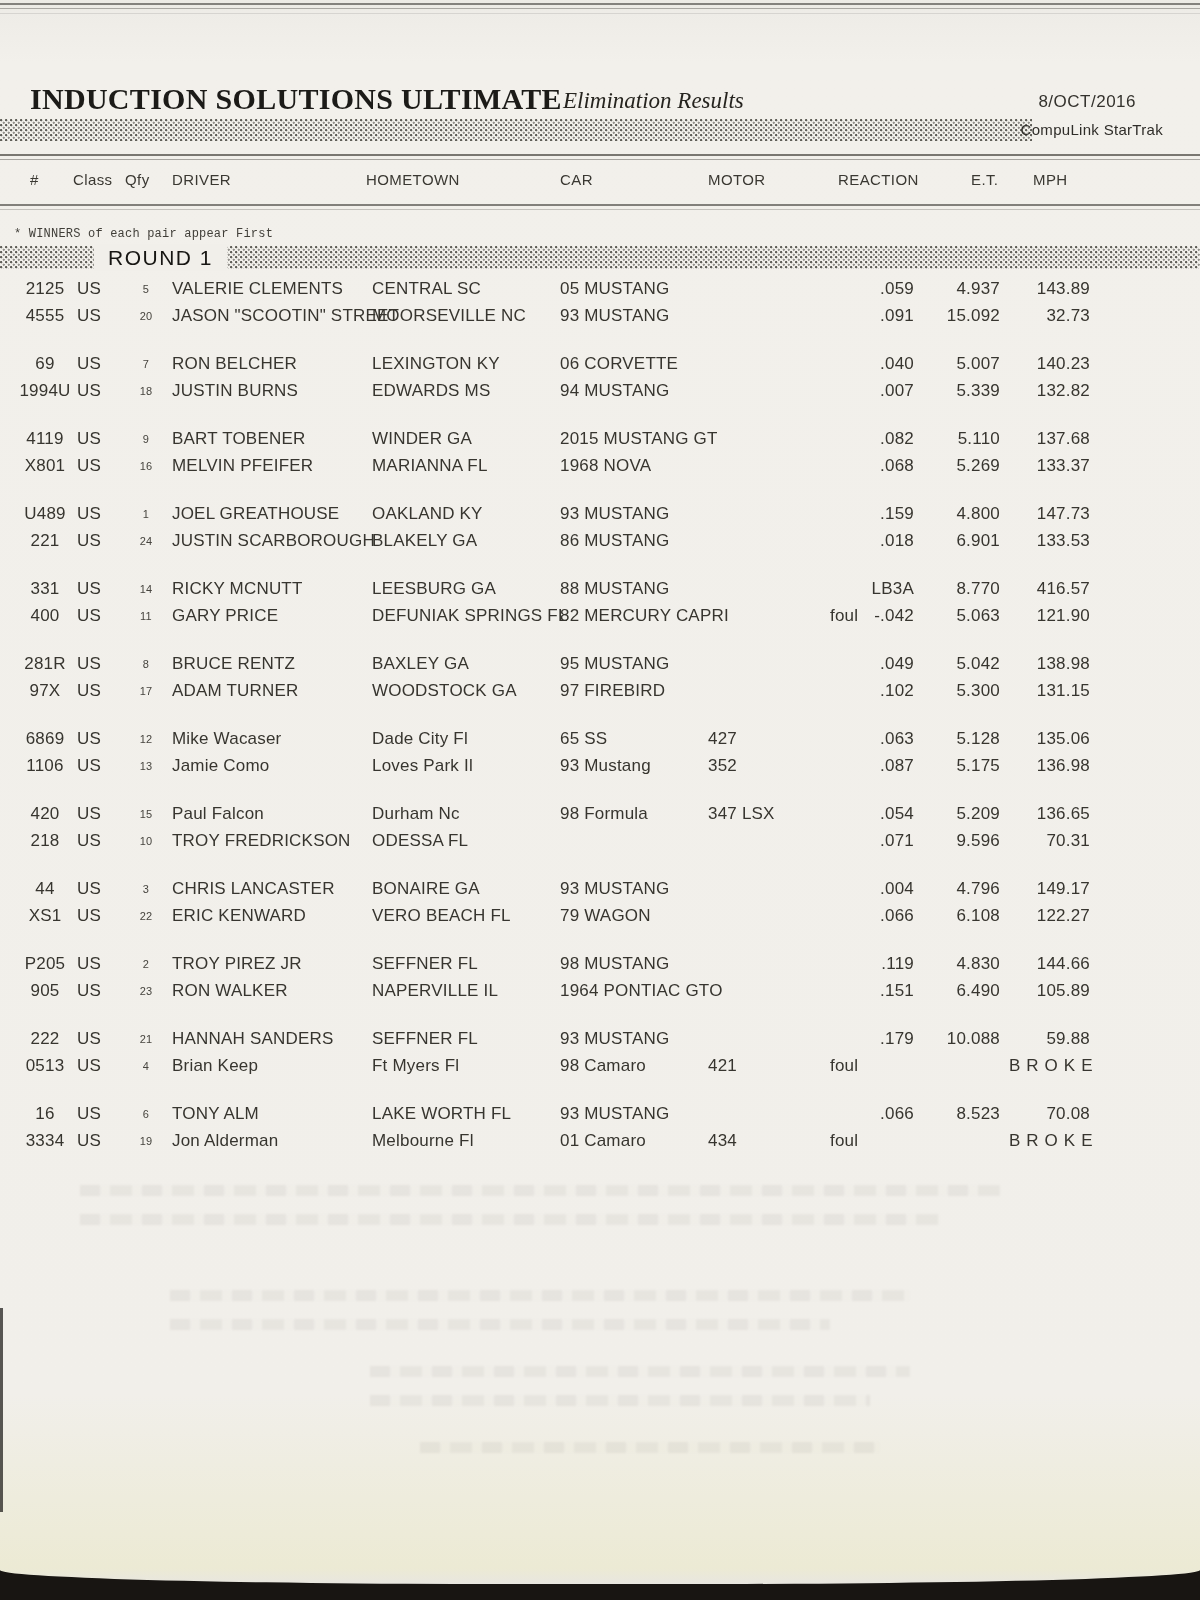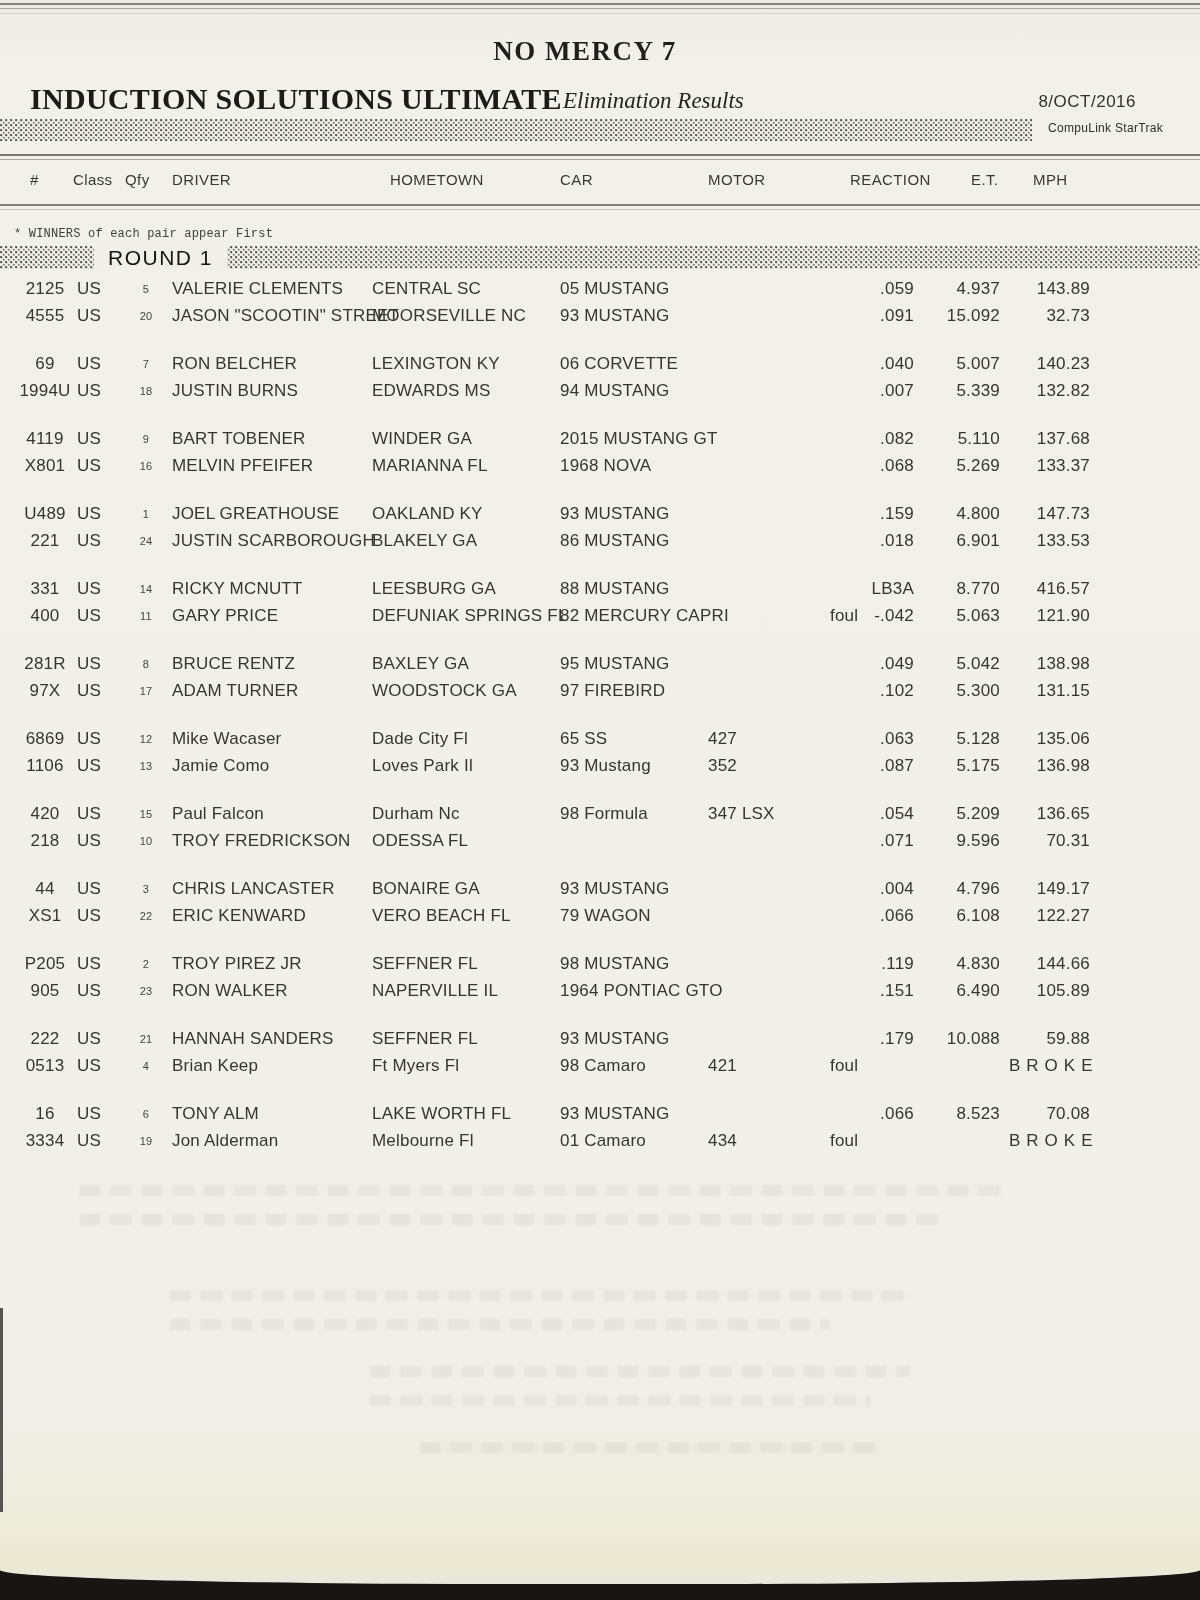--- a/index.html
+++ b/index.html
@@ -37,40 +37,40 @@
   }
   .halftone{
     background-image:
       radial-gradient(circle at 1.2px 1.2px, rgba(70,68,62,0.85) 0.9px, rgba(70,68,62,0) 1.5px),
       radial-gradient(circle at 3.7px 3.7px, rgba(70,68,62,0.55) 0.8px, rgba(70,68,62,0) 1.4px);
     background-size:5px 5px;
   }
   .title-dots{position:absolute;left:0;top:119px;width:1032px;height:22px;}
   .brand{
     position:absolute;top:121px;right:37px;
-    font-size:12px;color:#2f2d29;white-space:nowrap;letter-spacing:0.3px;
+    font-size:15px;color:#2f2d29;white-space:nowrap;letter-spacing:0.3px;
   }
   .rule{position:absolute;left:0;width:1200px;}
   .winners-note{
     position:absolute;top:227px;left:14px;
     font-family:Liberation Mono, monospace;font-size:12px;color:#403e38;
     letter-spacing:0.2px;white-space:nowrap;
   }
   .round-band{position:absolute;left:0;top:246px;width:1200px;height:23px;}
   .round-label{
     position:absolute;left:94px;top:-2px;height:27px;
     background:#f1efea;padding:0 14px;
     font-size:21px;letter-spacing:1.5px;color:#171613;line-height:27px;white-space:nowrap;
   }
   .hdr{position:absolute;left:0;top:171px;width:1200px;height:22px;
        font-size:15px;color:#3a3832;letter-spacing:0.4px;}
   .hdr span{position:absolute;white-space:nowrap;}
   .h-num{left:30px;} .h-class{left:73px;} .h-qfy{left:125px;} .h-driver{left:172px;}
-  .h-home{left:366px;margin-left:24px;} .h-car{left:560px;} .h-motor{left:708px;}
-  .h-react{left:838px;margin-left:12px;} .h-et{left:971px;} .h-mph{left:1033px;}
+  .h-home{left:366px;} .h-car{left:560px;} .h-motor{left:708px;}
+  .h-react{left:838px;} .h-et{left:971px;} .h-mph{left:1033px;}
 
   #rows-layer{position:absolute;left:0;top:0;width:1200px;height:1600px;}
   .row{position:absolute;left:0;width:1200px;height:22px;
        font-size:17px;color:#37352f;letter-spacing:0.2px;}
   .row span{position:absolute;white-space:nowrap;top:0;}
   .c-num{left:7px;width:76px;text-align:center;}
   .c-class{left:77px;}
   .c-qfy{left:128px;width:36px;text-align:center;font-size:11px;top:4px !important;color:#46443e;}
   .c-driver{left:172px;}
   .c-home{left:372px;}
@@ -88,21 +88,20 @@
 </style>
 </head>
 <body>
 
 <div class="paper">
 
   <div class="scanline" style="top:3px;height:2px;background:rgba(45,44,40,0.55);"></div>
   <div class="scanline" style="top:8px;height:1px;background:rgba(45,44,40,0.35);"></div>
   <div class="scanline" style="top:13px;height:1px;background:rgba(45,44,40,0.12);"></div>
 
-  <div class="page-title">NO MERCY 7</div>
   <div class="event-title">INDUCTION SOLUTIONS ULTIMATE</div>
   <div class="results-subtitle">Elimination Results</div>
   <div class="event-date">8/OCT/2016</div>
   <div class="title-dots halftone"></div>
   <div class="brand">CompuLink StarTrak</div>
 
   <div class="rule" style="top:154px;height:2px;background:rgba(55,53,48,0.65);"></div>
   <div class="rule" style="top:159px;height:1px;background:rgba(55,53,48,0.40);"></div>
   <div class="rule" style="top:204px;height:2px;background:rgba(55,53,48,0.60);"></div>
   <div class="rule" style="top:209px;height:1px;background:rgba(55,53,48,0.25);"></div>

